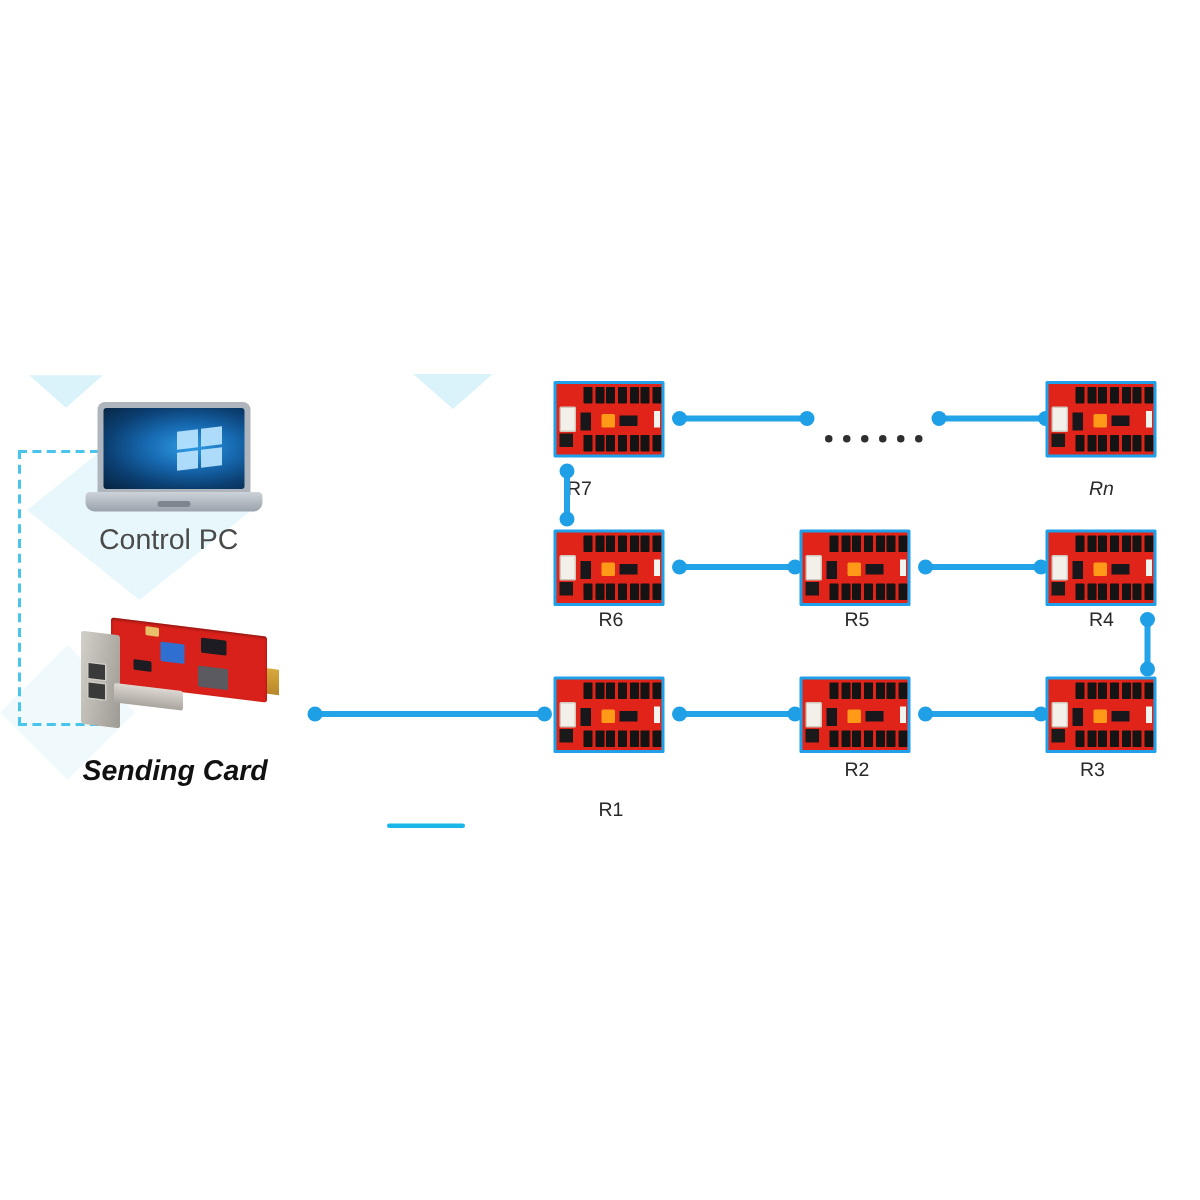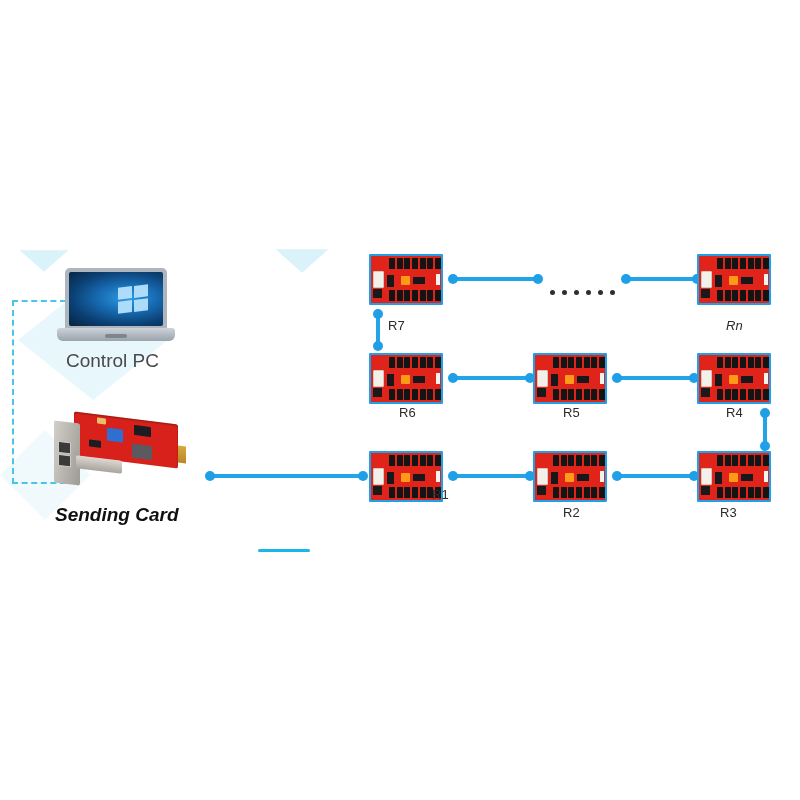--- a/index.html
+++ b/index.html
@@ -152,21 +152,21 @@
           <b></b>
         </div>
       <div class="wconn"></div>
       <div class="bconn"></div>
       <div class="dchip2"></div>
       <div class="ochip"></div>
       <div class="dchip"></div>
       <div class="wtab"></div>
     </div>
   </div>
-  <div class="rlabel" style="left:388px;top:318px;">R7</div>
+  <div class="rlabel" style="left:378px;top:318px;">R7</div>
 
   <div class="link h" style="left:452px;top:277px;width:86px;"></div>
   <div class="node" style="left:448px;top:274px;"></div>
   <div class="node" style="left:533px;top:274px;"></div>
 
   <div class="ellipsis" style="left:550px;top:290px;">
     <span></span>
       <span></span>
       <span></span>
       <span></span>
@@ -339,21 +339,21 @@
           <b></b>
         </div>
       <div class="wconn"></div>
       <div class="bconn"></div>
       <div class="dchip2"></div>
       <div class="ochip"></div>
       <div class="dchip"></div>
       <div class="wtab"></div>
     </div>
   </div>
-  <div class="rlabel" style="left:399px;top:487px;margin-left:33px;">R1</div>
+  <div class="rlabel" style="left:399px;top:532px;">R1</div>
 
   <div class="link h" style="left:452px;top:474px;width:78px;"></div>
   <div class="node" style="left:448px;top:471px;"></div>
   <div class="node" style="left:525px;top:471px;"></div>
 
   <div class="rcard" style="left:533px;top:451px;">
     <div class="rboard">
       <div class="rowhdr top">
           <b></b>
           <b></b>

